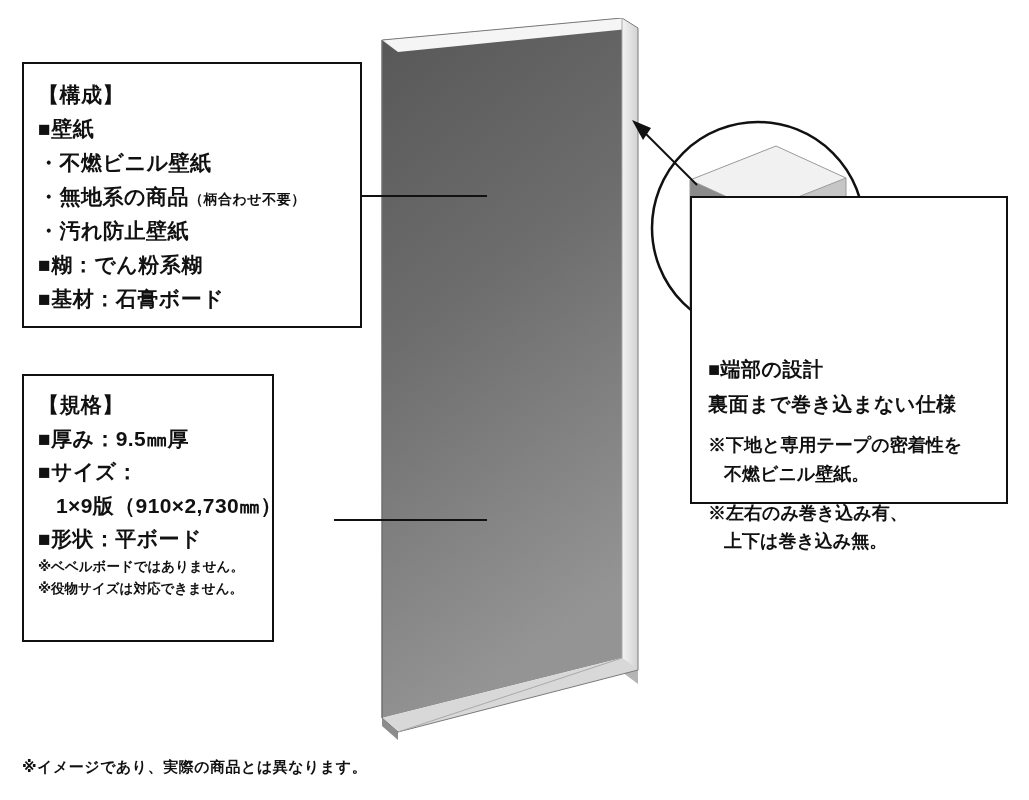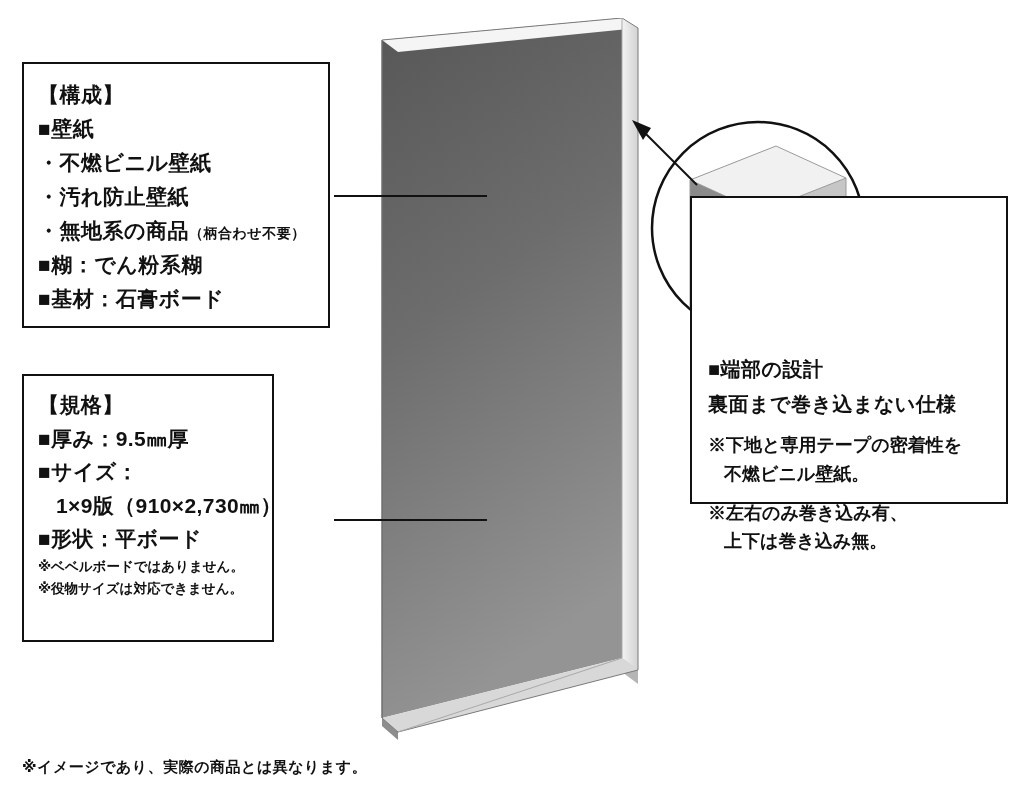--- a/index.html
+++ b/index.html
@@ -18,21 +18,21 @@
     position:absolute;
     border:2px solid #111;
     background:#fff;
     box-sizing:border-box;
   }
   .box-title{font-weight:bold;}
   .line{display:block;white-space:nowrap;}
 
   
   #box-composition{
-    left:22px;top:62px;width:308px;height:266px;
+    left:22px;top:62px;width:340px;height:266px;
     padding:14px 0 0 14px;
   }
   #box-composition .line{font-size:21px;font-weight:bold;line-height:1.62;letter-spacing:.5px;}
   #box-composition .small{font-size:14px;font-weight:bold;}
 
   
   #box-standard{
     left:22px;top:374px;width:252px;height:268px;
     padding:12px 0 0 14px;
   }
@@ -140,24 +140,24 @@
     <line x1="697" y1="185" x2="640" y2="128" stroke="#111" stroke-width="2"></line>
     <polygon points="632,120 651,128 643,140" fill="#111"></polygon>
 
     <line x1="690" y1="210" x2="846" y2="210" stroke="#111" stroke-width="2"></line>
   </svg>
 
   <div class="spec-box" id="box-composition">
     <span class="line box-title">【構成】</span>
     <span class="line">■壁紙</span>
     <span class="line">・不燃ビニル壁紙</span>
-    <span class="line">・汚れ防止壁紙</span>
     <span class="line">
       <span>・無地系の商品</span><span class="small">（柄合わせ不要）</span>
     </span>
+    <span class="line">・汚れ防止壁紙</span>
     <span class="line">■糊：でん粉系糊</span>
     <span class="line">■基材：石膏ボード</span>
   </div>
 
   <div class="spec-box" id="box-standard">
     <span class="line box-title">【規格】</span>
     <span class="line">■厚み：9.5㎜厚</span>
     <span class="line">■サイズ：</span>
     <span class="line indent">1×9版（910×2,730㎜）</span>
     <span class="gap"></span>

